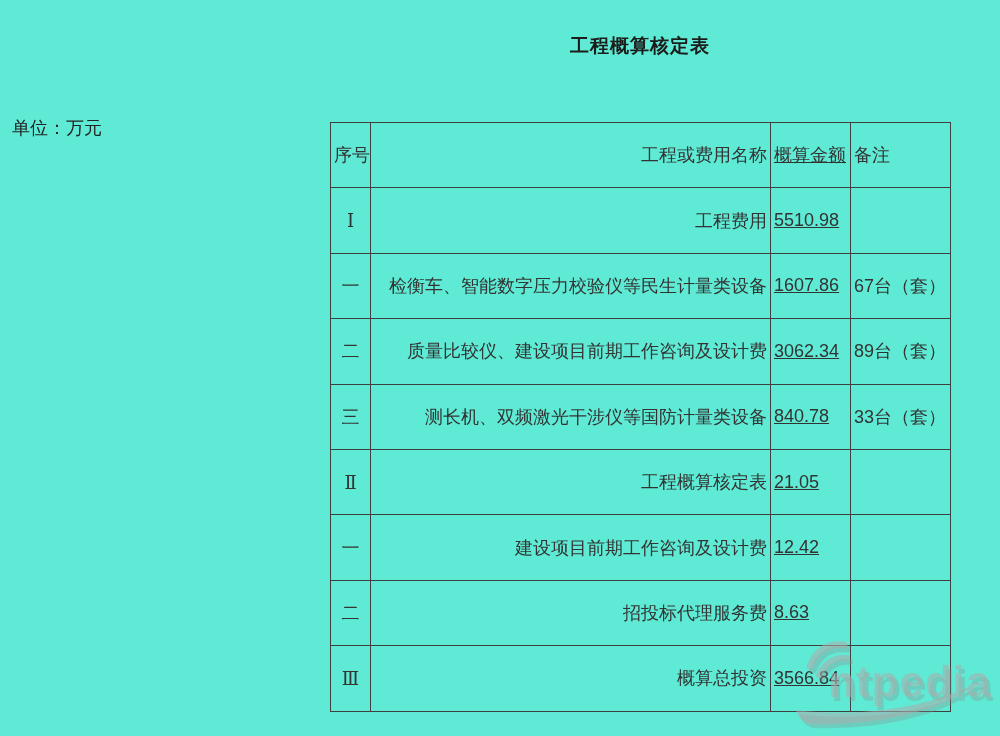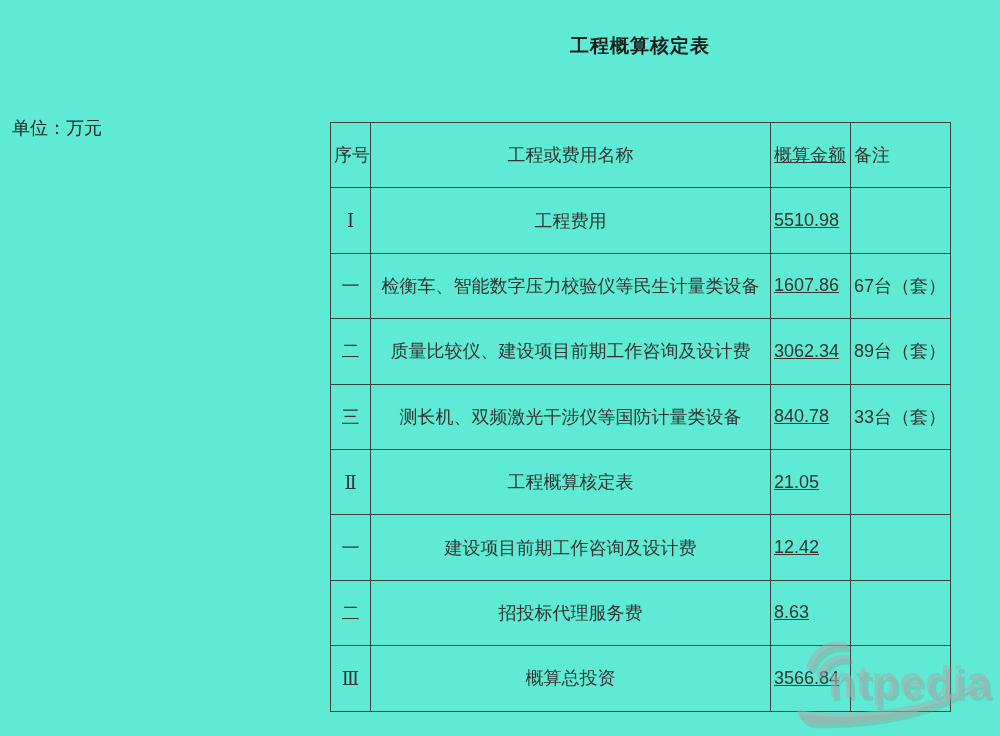--- a/index.html
+++ b/index.html
@@ -48,21 +48,21 @@
     vertical-align: middle;
     padding: 0 3px;
     overflow: hidden;
     white-space: nowrap;
   }
   td.col-no {
     width: 40px;
     text-align: center;
     font-family: "DejaVu Serif", "Liberation Serif", serif;
   }
-  td.col-name   { width: 400px; text-align: center; }
+  td.col-name   { width: 400px; text-align: right; }
   td.col-amount { width: 80px;  text-align: left; text-decoration: underline; }
   td.col-note   { width: 100px; text-align: left; }
   td.header-cell { font-family: "Liberation Sans", "DejaVu Sans", sans-serif; }
   .watermark {
     position: absolute;
     left: 788px;
     top: 626px;
     width: 205px;
     height: 108px;
     pointer-events: none;

